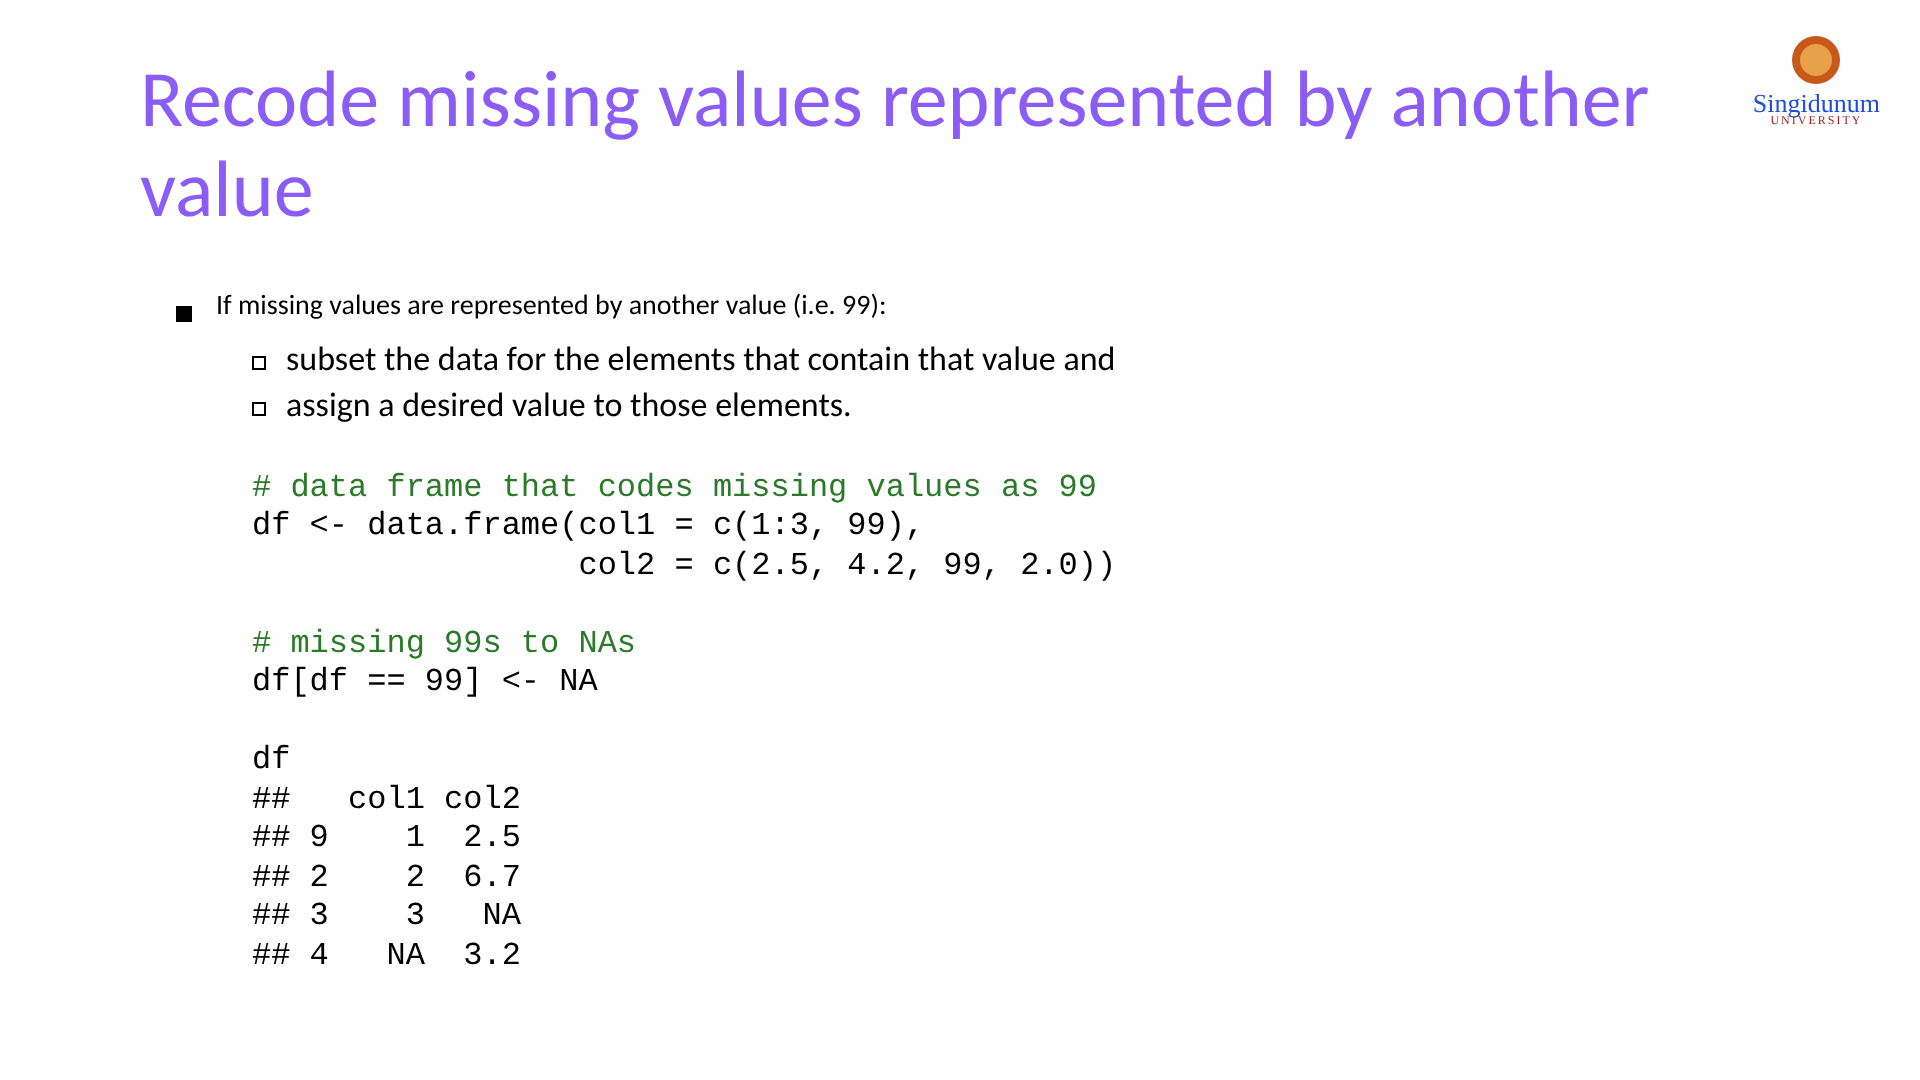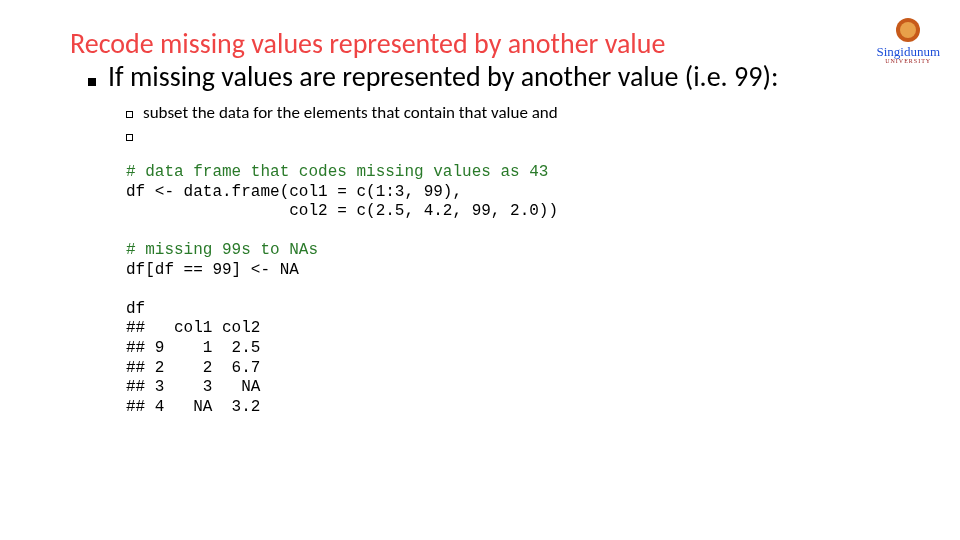--- a/index.html
+++ b/index.html
@@ -46,31 +46,32 @@
   }
   .logo-sub {
     font-family: Georgia, serif;
     font-size: 6px;
     color: #9a1c1c;
     letter-spacing: 1px;
     text-transform: uppercase;
     margin-top: -2px;
   }
   h1 {
-    font-size: 28px;
+    font-size: 40px;
     font-weight: 400;
     line-height: 1.12;
-    color: #ef4444;
+    margin-bottom: 24px;
+    color: #8b5cf6;
   }
   .bullet-l1 {
     display: flex;
-    align-items: center;
+    align-items: flex-end;
     margin-left: 18px;
     margin-bottom: 8px;
-    font-size: 28px;
+    font-size: 14px;
   }
   .bullet-l1 .marker {
     width: 8px; height: 8px;
     background: #000;
     margin-top: 11px;
     margin-right: 12px;
     flex: 0 0 auto;
   }
   .bullet-l2 {
     display: flex;
@@ -112,23 +113,24 @@
   <div class="bullet-l1">
     <span class="marker"></span>
     <span>If missing values are represented by another value (i.e. 99):</span>
   </div>
   <div class="bullet-l2">
     <span class="marker"></span>
     <span>subset the data for the elements that contain that value and</span>
   </div>
   <div class="bullet-l2">
     <span class="marker"></span>
+    <span>assign a desired value to those elements.</span>
   </div>
 
-  <div class="code"><span class="cmt"># data frame that codes missing values as 43</span>
+  <div class="code"><span class="cmt"># data frame that codes missing values as 99</span>
 <span>df &lt;- data.frame(col1 = c(1:3, 99),</span>
 <span>                 col2 = c(2.5, 4.2, 99, 2.0))</span>
 
 <span class="cmt"># missing 99s to NAs</span>
 <span>df[df == 99] &lt;- NA</span>
 
 <span>df</span>
 <span>##   col1 col2</span>
 <span>## 9    1  2.5</span>
 <span>## 2    2  6.7</span>

